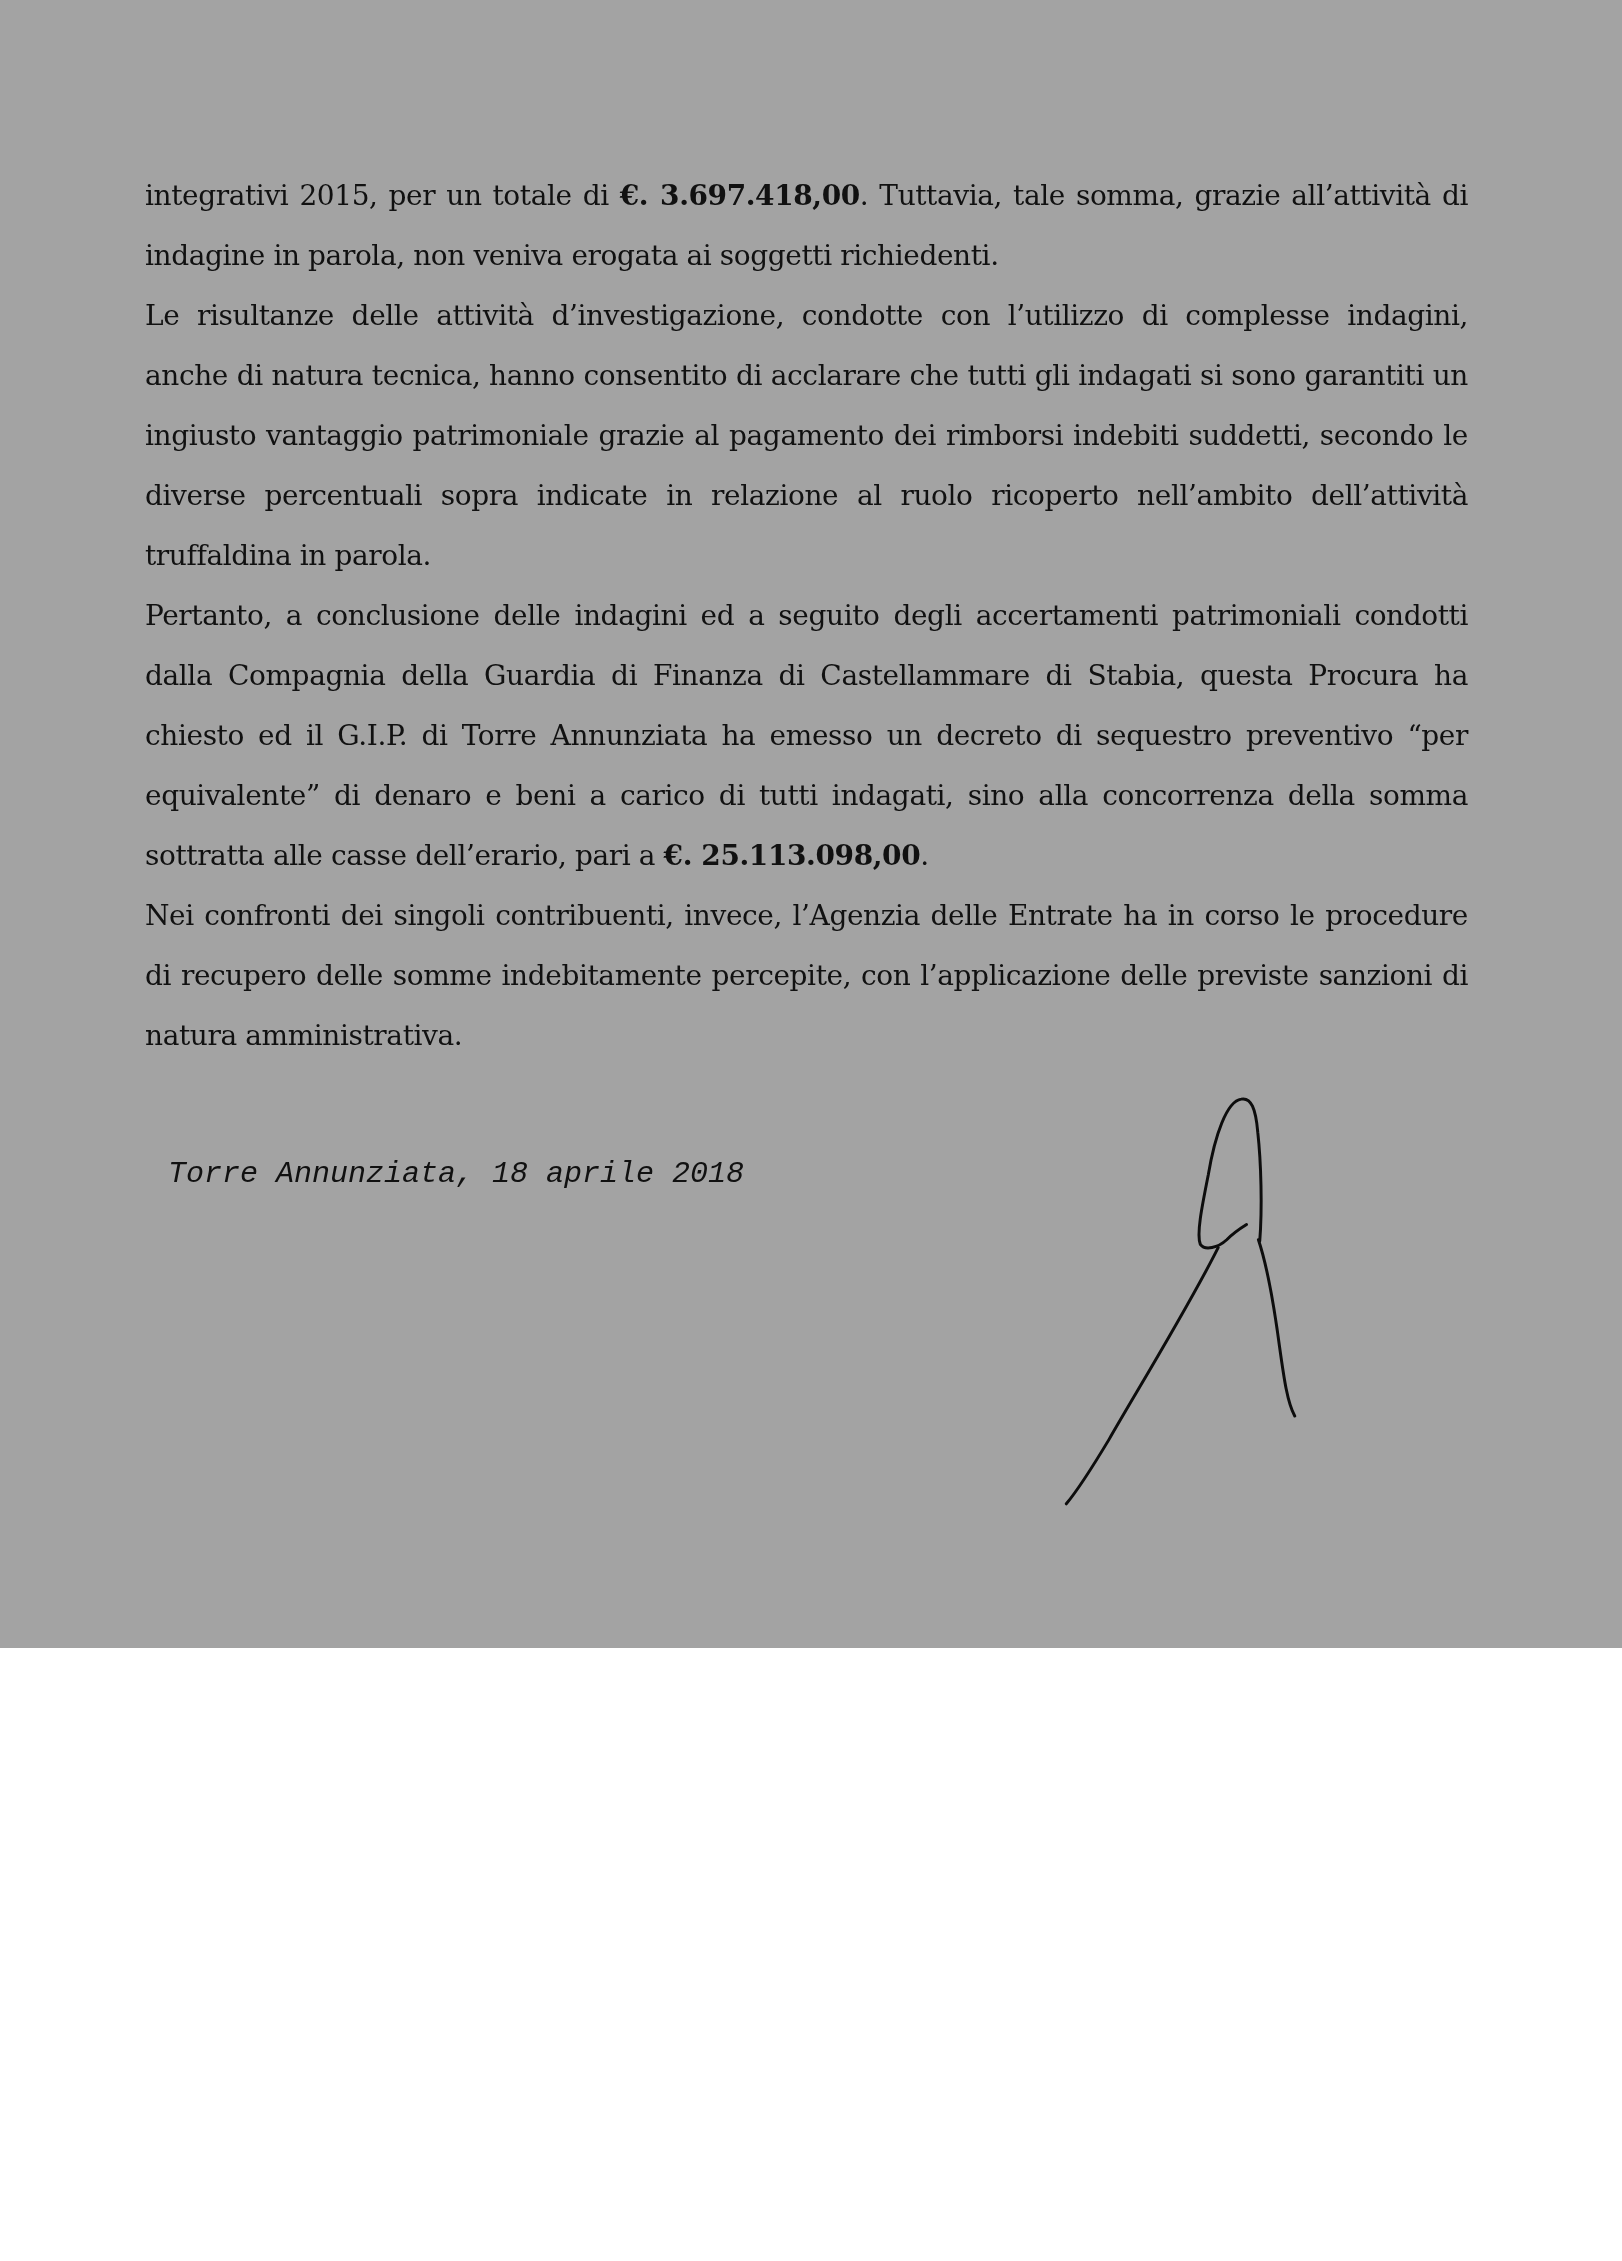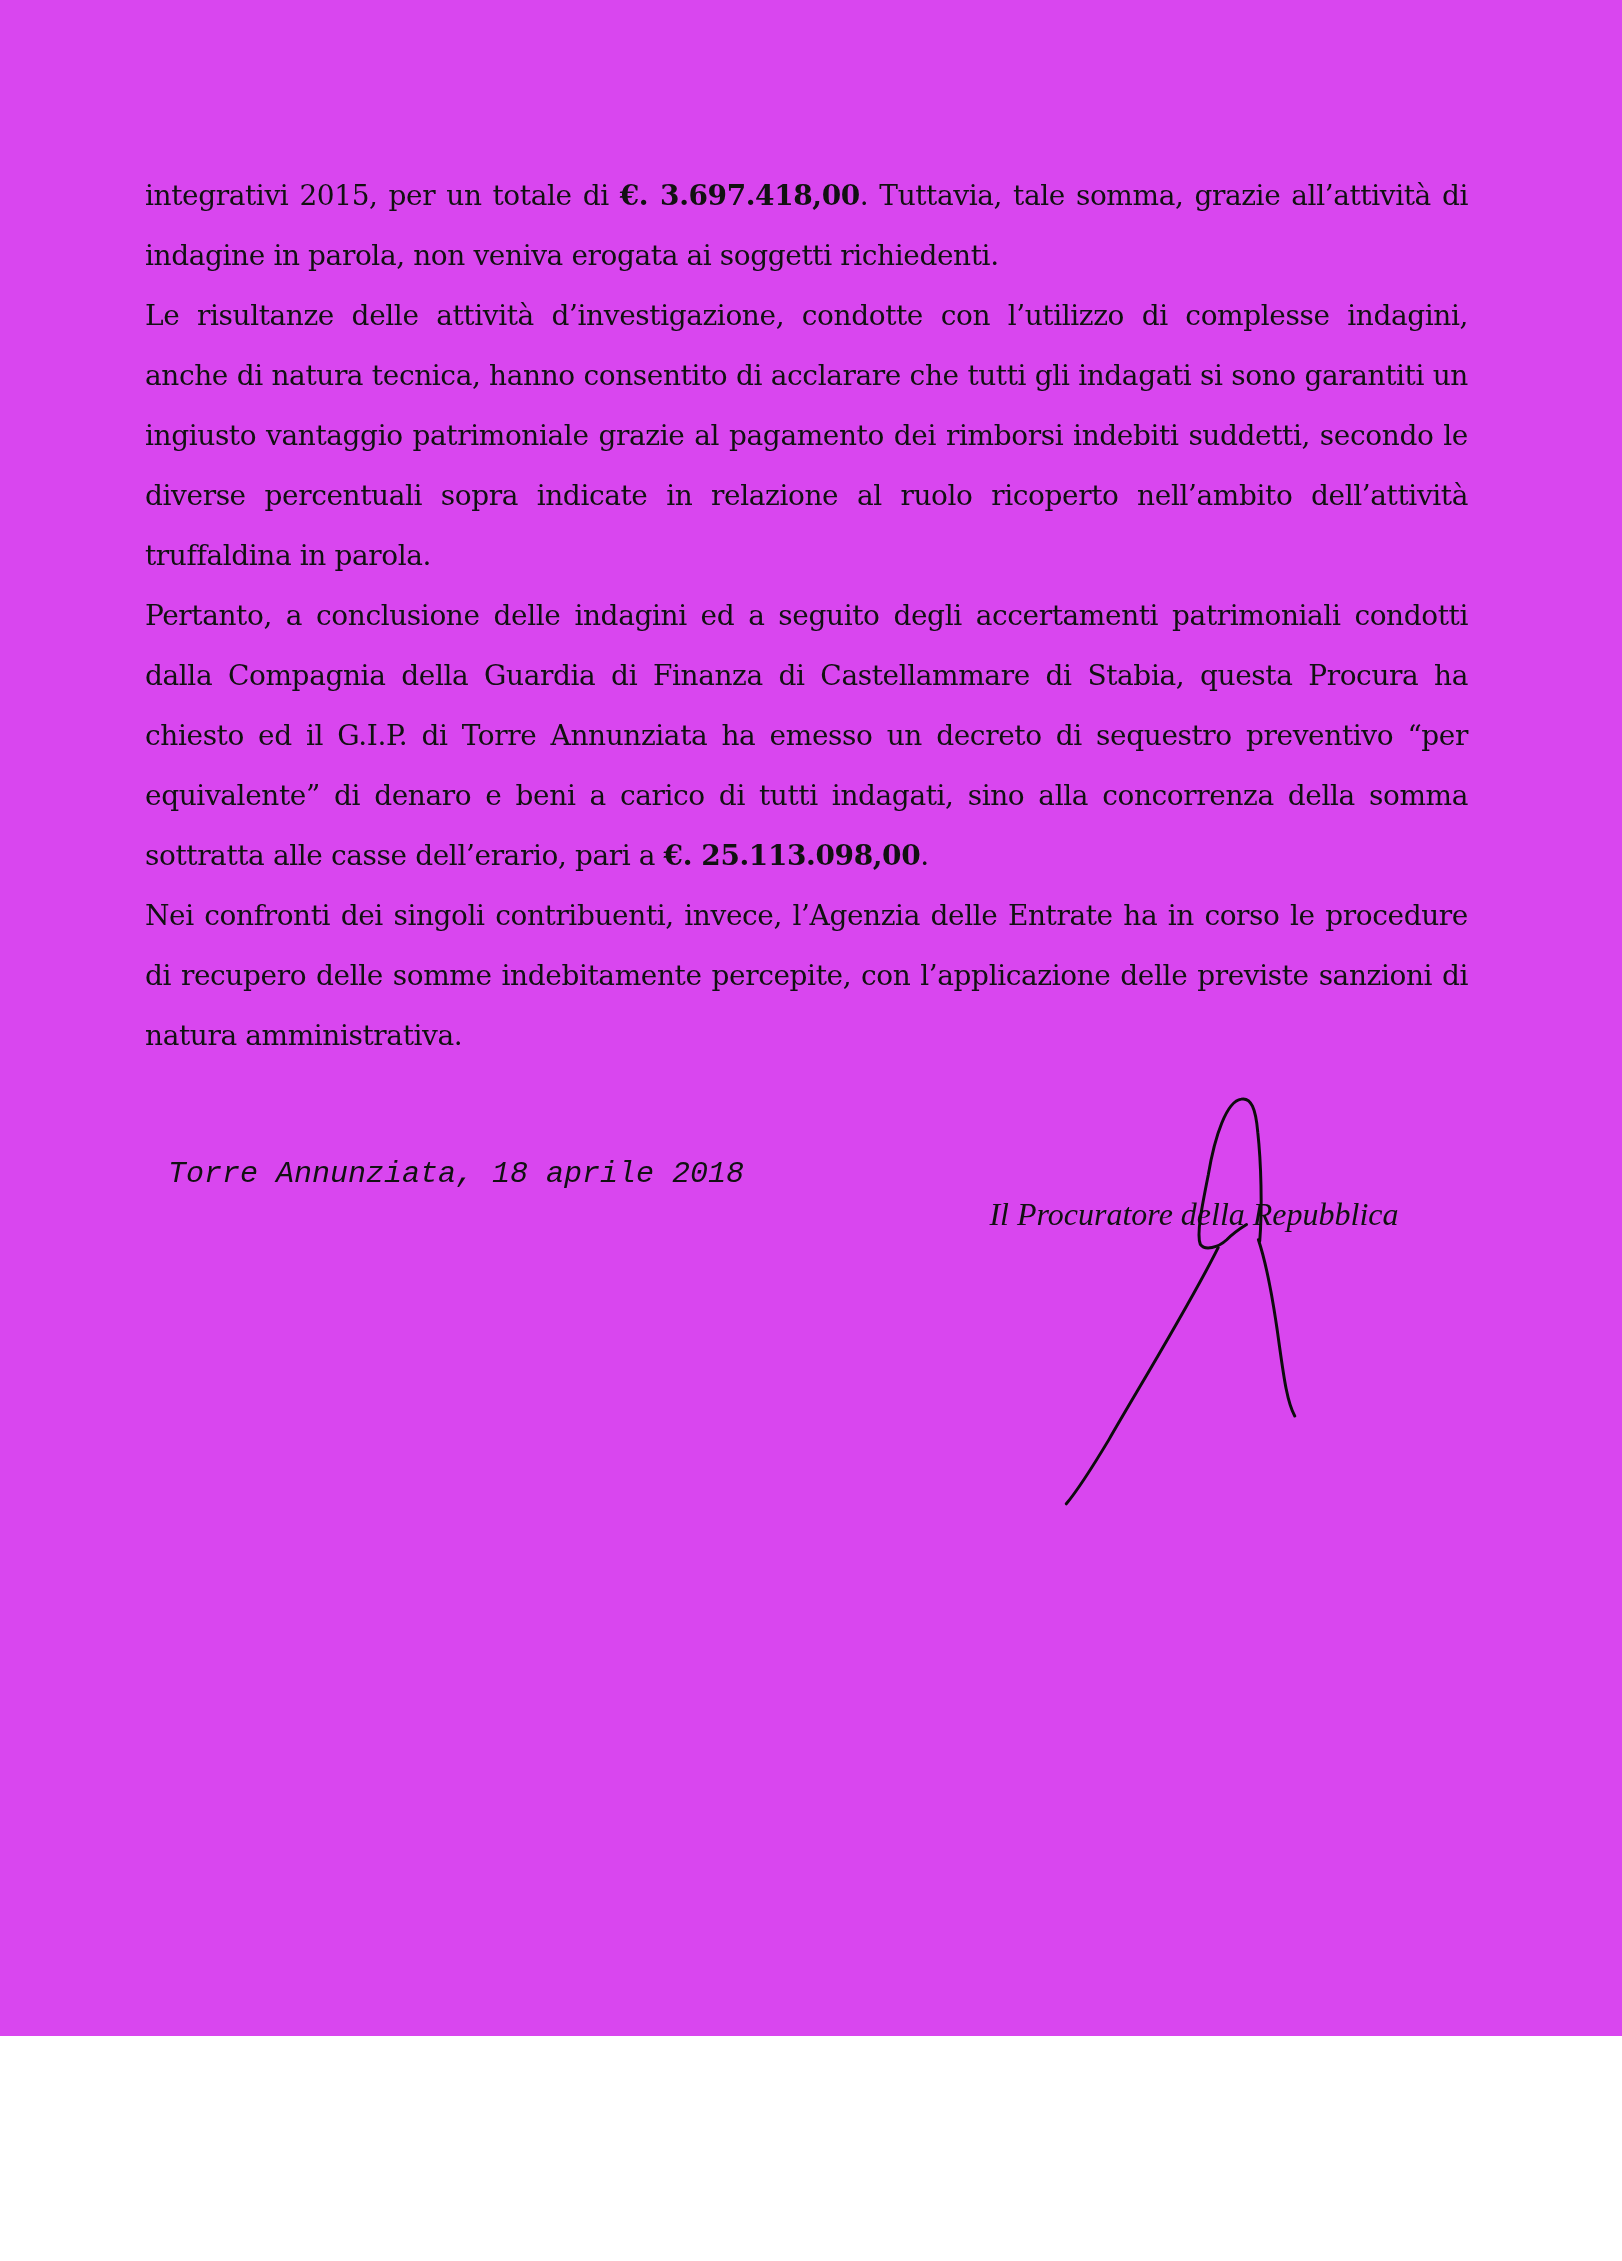--- a/index.html
+++ b/index.html
@@ -12,22 +12,22 @@
     height: 2261px;
     position: relative;
     overflow: hidden;
     color: #111111;
     font-family: "DejaVu Serif", "Liberation Serif", serif;
   }
   .page {
     position: absolute;
     left: 0; top: 0;
     width: 1623px;
-    height: 2036px;
-    background: #d946ef;
+    height: 1648px;
+    background: #a3a3a3;
   }
   .body-text {
     position: absolute;
     left: 145px;
     top: 166px;
     width: 1323px;
     font-size: 28px;
     line-height: 60px;
     letter-spacing: -0.4px;
     text-align: justify;
@@ -95,21 +95,20 @@
       <span>Pertanto, a conclusione delle indagini ed a seguito degli accertamenti patrimoniali condotti dalla Compagnia della Guardia di Finanza di Castellammare di Stabia, questa Procura ha chiesto ed il G.I.P. di Torre Annunziata ha emesso un decreto di sequestro preventivo “per equivalente” di denaro e beni a carico di tutti indagati, sino alla concorrenza della somma sottratta alle casse dell’erario, pari a </span><span class="amount">€. 25.113.098,00</span><span>.</span>
     </p>
     <p>
       <span>Nei confronti dei singoli contribuenti, invece, l’Agenzia delle Entrate ha in corso le procedure di recupero delle somme indebitamente percepite, con l’applicazione delle previste sanzioni di natura amministrativa.</span>
     </p>
   </div>
 
   <div class="place-date">Torre Annunziata, 18 aprile 2018</div>
 
   <div class="signature-block">
-    <div>Il Procuratore della Repubblica</div>
   </div>
 
   <svg class="signature-svg" viewBox="0 0 2458 3425" xmlns="http://www.w3.org/2000/svg">
     <path d="M 1908 1880
          C 1912 1830, 1910 1760, 1905 1715
          C 1902 1680, 1895 1662, 1880 1665
          C 1858 1668, 1840 1720, 1830 1780
          C 1820 1830, 1812 1870, 1818 1885
          C 1825 1895, 1845 1890, 1858 1878
          C 1870 1866, 1880 1860, 1888 1855"></path>

